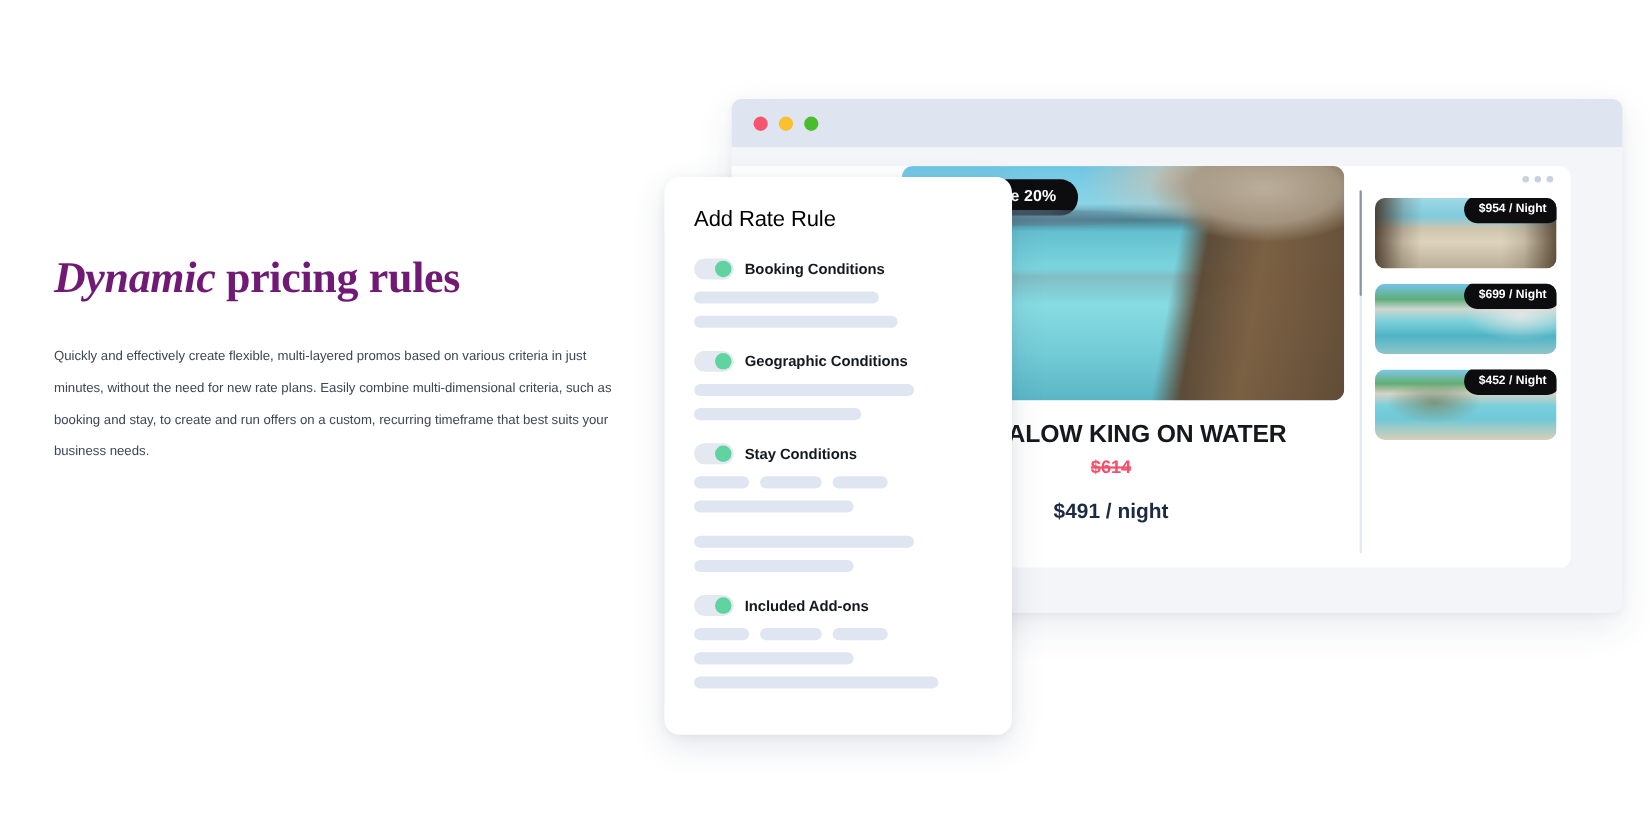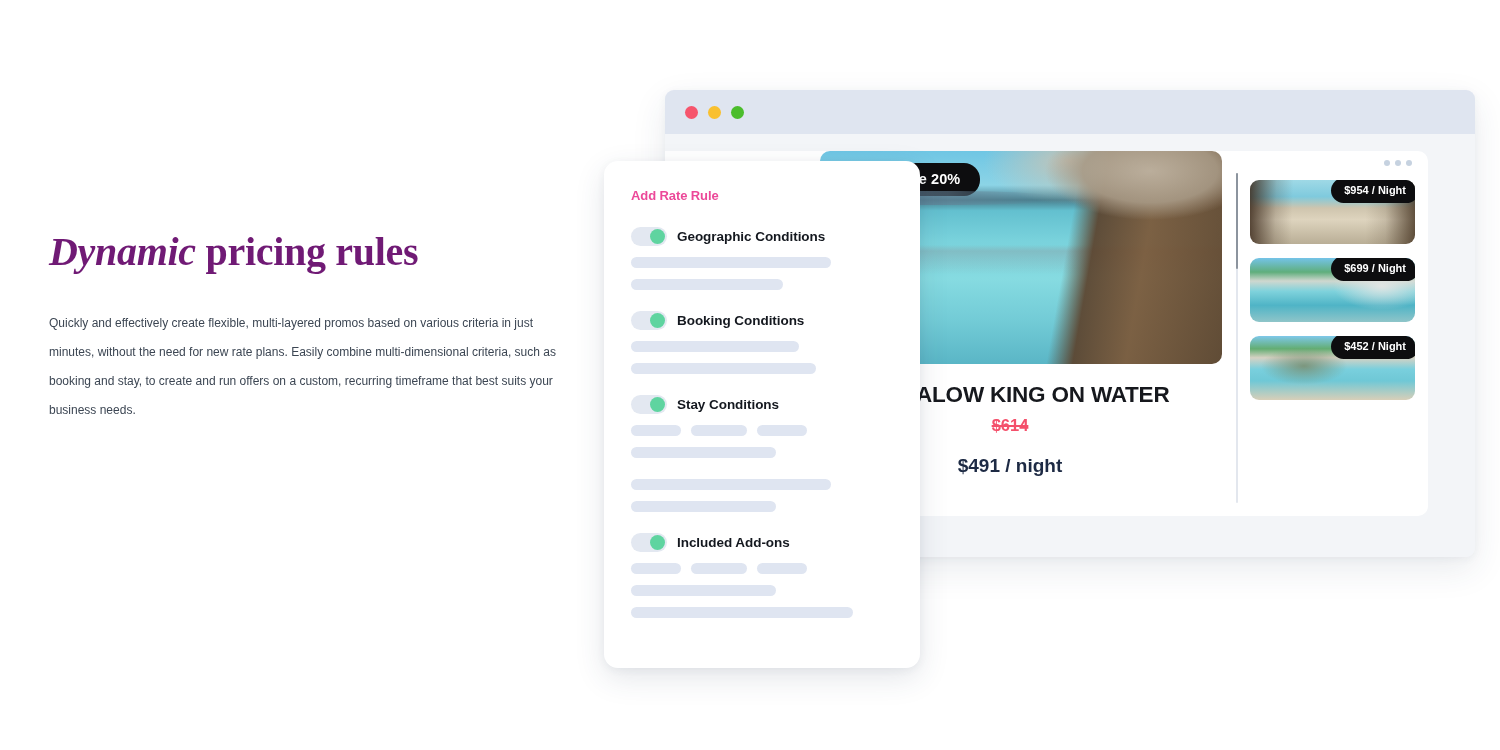--- a/index.html
+++ b/index.html
@@ -278,23 +278,23 @@
     width: 316px;
     height: 507px;
     background: #ffffff;
     border-radius: 14px;
     box-shadow: 0 10px 30px rgba(45, 60, 90, 0.13),
                 0 2px 8px rgba(45, 60, 90, 0.06);
     padding: 27px 26px 0 27px;
   }
 
   .rule-title {
-    font-size: 13px;
-    font-weight: bold;
-    color: #ec4899;
+    font-size: 20px;
+    font-weight: normal;
+    color: #000000;
     letter-spacing: -0.1px;
   }
 
   .section { margin-top: 21px; }
   .section:first-of-type { margin-top: 24px; }
 
   .section-head {
     display: flex;
     align-items: center;
     gap: 10px;
@@ -400,41 +400,41 @@
 </div>
 
 <div class="rule-card">
   <div class="rule-title">Add Rate Rule</div>
   <div id="rule-sections">
       <div class="section">
         <div class="section-head">
           <div class="toggle">
             <div class="knob"></div>
           </div>
-          <div class="section-label">Geographic Conditions</div>
-        </div>
-        <div class="skeleton-row">
-          <div class="bar w200"></div>
-        </div>
-        <div class="skeleton-row">
-          <div class="bar w152"></div>
+          <div class="section-label">Booking Conditions</div>
+        </div>
+        <div class="skeleton-row">
+          <div class="bar w168"></div>
+        </div>
+        <div class="skeleton-row">
+          <div class="bar w185"></div>
         </div>
       </div>
       <div class="section">
         <div class="section-head">
           <div class="toggle">
             <div class="knob"></div>
           </div>
-          <div class="section-label">Booking Conditions</div>
-        </div>
-        <div class="skeleton-row">
-          <div class="bar w168"></div>
-        </div>
-        <div class="skeleton-row">
-          <div class="bar w185"></div>
+          <div class="section-label">Geographic Conditions</div>
+        </div>
+        <div class="skeleton-row">
+          <div class="bar w200"></div>
+        </div>
+        <div class="skeleton-row">
+          <div class="bar w152"></div>
         </div>
       </div>
       <div class="section">
         <div class="section-head">
           <div class="toggle">
             <div class="knob"></div>
           </div>
           <div class="section-label">Stay Conditions</div>
         </div>
         <div class="skeleton-row">

